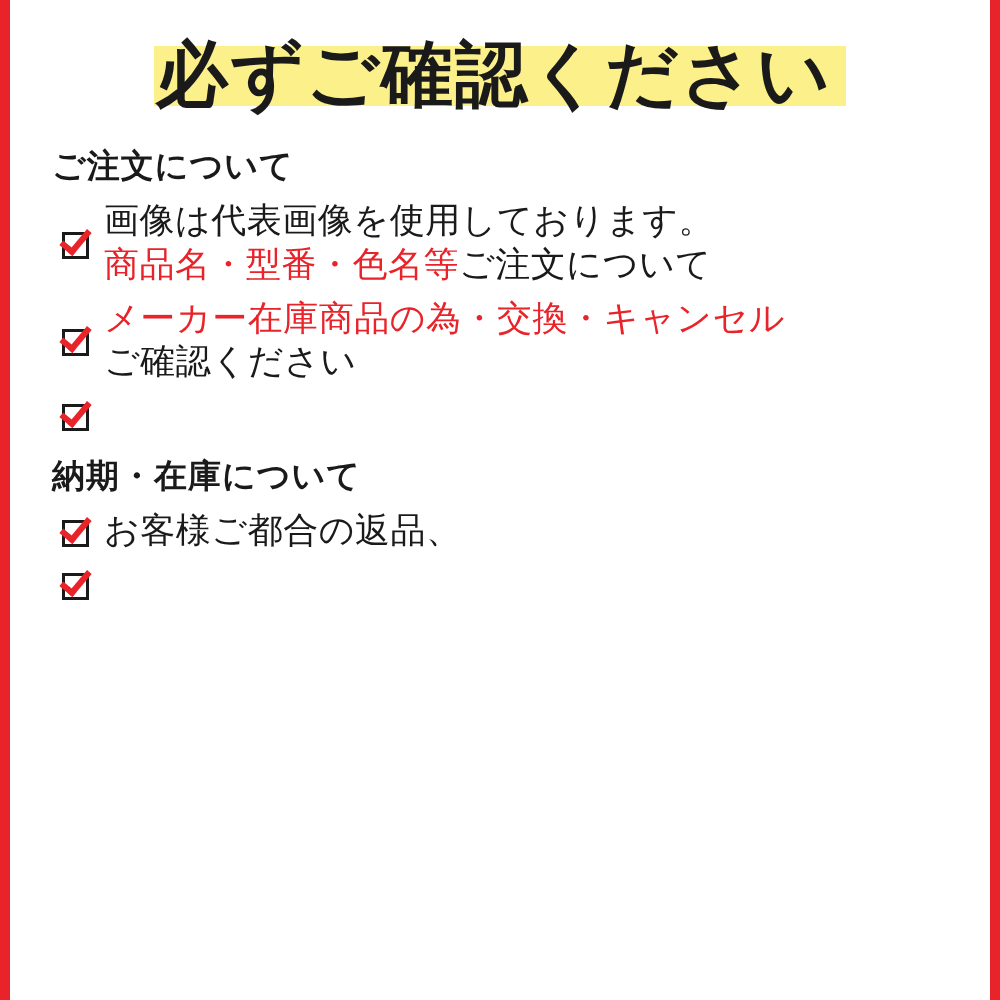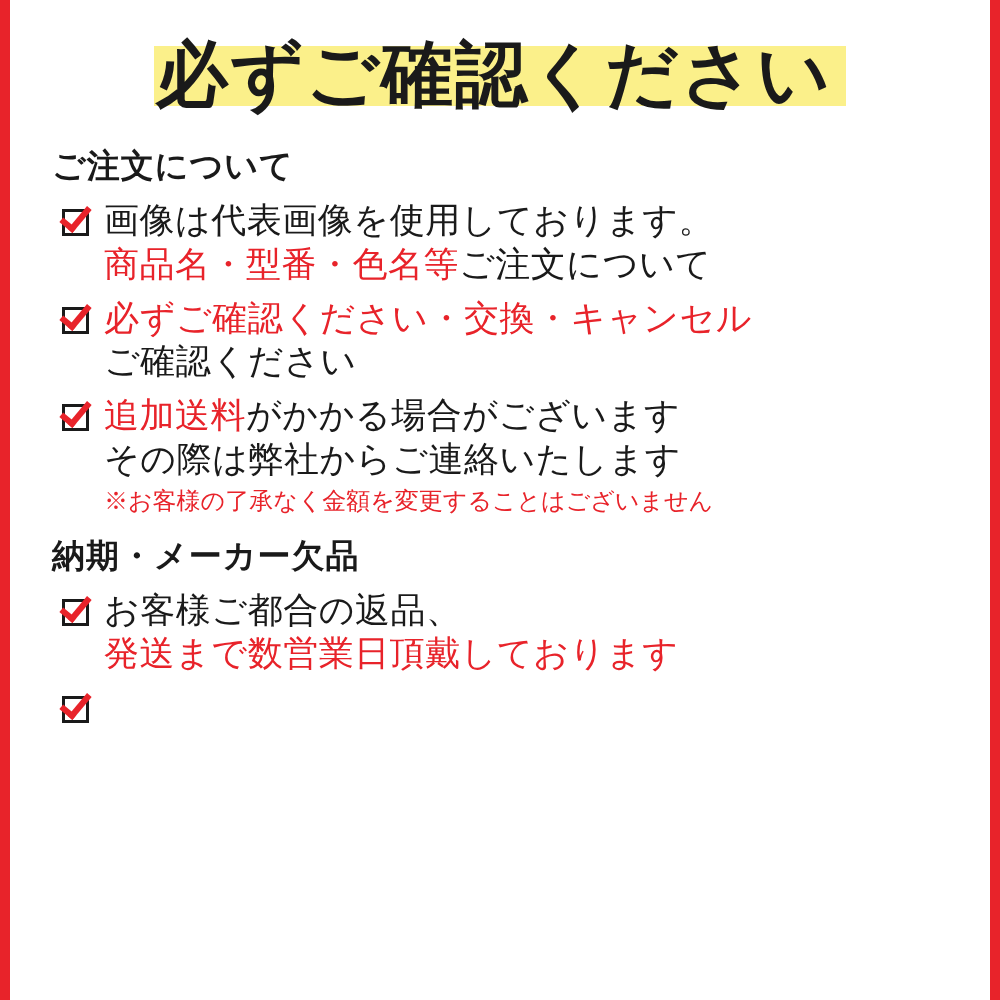--- a/index.html
+++ b/index.html
@@ -64,21 +64,21 @@
     margin: 26px 0 6px 32px;
     letter-spacing: 1px;
   }
   .section-head.second {
     margin-top: 18px;
   }
 
   
   .item {
     display: flex;
-    align-items: flex-start;
+    align-items: center;
     margin: 10px 0 0 42px;
   }
   .check {
     flex: 0 0 auto;
     width: 36px;
     height: 36px;
     margin-top: 6px;
     margin-right: 6px;
     position: relative;
   }
@@ -141,44 +141,38 @@
             <div class="ln"><span>画像は代表画像を使用しております。</span></div>
             <div class="ln"><span class="red emph">商品名・型番・色名等</span><span>ご注文について</span></div>
           </div>
         </div>
         <div class="item">
           <span class="check">
             <span class="box"></span>
             <span class="tick"></span>
           </span>
           <div class="lines">
-            <div class="ln"><span class="red emph">必ずご確認ください・交換・キャンセル</span></div>
+            <div class="ln"><span class="red emph">メーカー在庫商品の為・交換・キャンセル</span></div>
             <div class="ln"><span>ご確認ください</span></div>
           </div>
         </div>
         <div class="item">
           <span class="check">
             <span class="box"></span>
             <span class="tick"></span>
           </span>
-          <div class="lines">
-            <div class="ln"><span class="red emph">追加送料</span><span>がかかる場合がございます</span></div>
-            <div class="ln"><span>その際は弊社からご連絡いたします</span></div>
-            <div class="note">※お客様の了承なく金額を変更することはございません</div>
-          </div>
         </div>
-        <div class="section-head second">納期・メーカー欠品</div>
+        <div class="section-head second">納期・在庫について</div>
         <div class="item">
           <span class="check">
             <span class="box"></span>
             <span class="tick"></span>
           </span>
           <div class="lines">
             <div class="ln"><span>お客様ご都合の返品、</span></div>
-            <div class="ln"><span class="red emph">発送まで数営業日頂戴しております</span></div>
           </div>
         </div>
         <div class="item">
           <span class="check">
             <span class="box"></span>
             <span class="tick"></span>
           </span>
         </div>
       </div>
 

